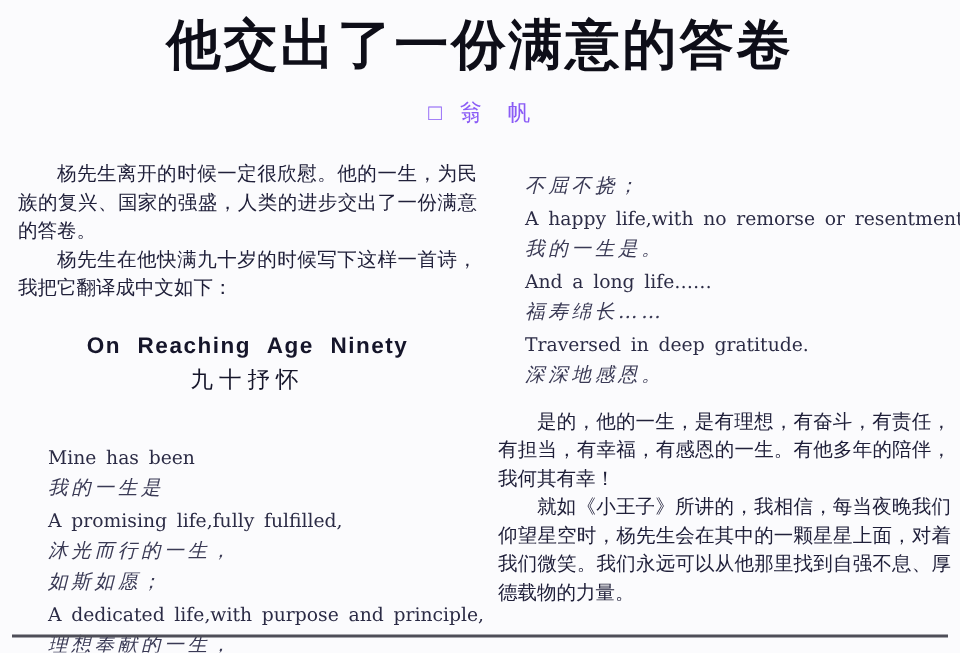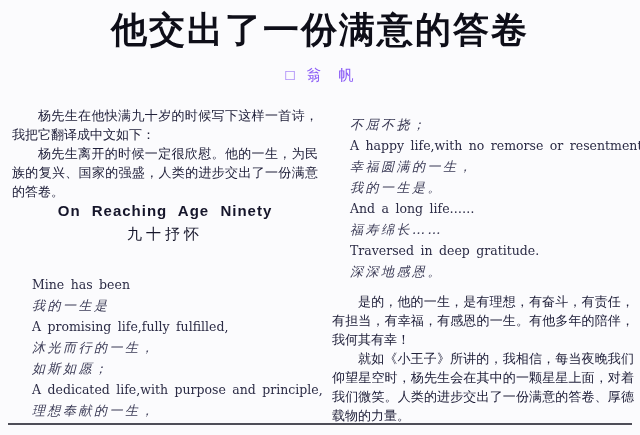--- a/index.html
+++ b/index.html
@@ -16,21 +16,21 @@
   .byline .mark{margin-right:12px;font-size:15px;}
   .byline .author{letter-spacing:1px;}
 
   .col{position:absolute;top:106px;font-size:13px;line-height:19px;}
   .col-left{left:12px;width:306px;}
   .col-right{left:332px;width:302px;}
 
   .cnp{margin:0;text-align:justify;text-indent:2em;color:#20203a;
        font-family:"Liberation Serif","DejaVu Serif",serif;}
 
-  .poem-head{text-align:center;color:#15152a;}
+  .poem-head{margin-top:20px;text-align:center;color:#15152a;}
   .ph-en{font-family:"Liberation Sans","DejaVu Sans",sans-serif;font-weight:bold;
          font-size:15px;letter-spacing:1px;word-spacing:6px;}
   .ph-zh{font-weight:normal;font-size:15px;letter-spacing:4px;margin-top:5px;}
 
   .poem{margin-top:30px;line-height:21px;}
   .col-left .poem{padding-left:20px;}
   .col-right .poem{margin-top:8px;padding-left:18px;}
   .pl{white-space:nowrap;}
   .pl.en{font-family:"DejaVu Serif","Liberation Serif",serif;font-size:12.5px;
          word-spacing:2.5px;color:#2b2b45;}
@@ -47,22 +47,22 @@
 
 <div class="page">
 
   <h1 class="title">他交出了一份满意的答卷</h1>
 
   <div class="byline">
     <span class="mark">□</span><span class="author">翁　帆</span>
   </div>
 
   <div class="col col-left">
+    <p class="cnp">杨先生离开的时候一定很欣慰。他的一生，为民族的复兴、国家的强盛，人类的进步交出了一份满意的答卷。</p>
     <p class="cnp">杨先生在他快满九十岁的时候写下这样一首诗，我把它翻译成中文如下：</p>
-    <p class="cnp">杨先生离开的时候一定很欣慰。他的一生，为民族的复兴、国家的强盛，人类的进步交出了一份满意的答卷。</p>
 
     <div class="poem-head">
       <div class="ph-en">On Reaching Age Ninety</div>
       <div class="ph-zh">九十抒怀</div>
     </div>
 
     <div class="poem">
       <div class="pl en">Mine has been</div>
       <div class="pl zh">我的一生是</div>
       <div class="pl en">A promising life,fully fulfilled,</div>
@@ -70,27 +70,26 @@
       <div class="pl zh">如斯如愿；</div>
       <div class="pl en">A dedicated life,with purpose and principle,</div>
       <div class="pl zh">理想奉献的一生，</div>
     </div>
   </div>
 
   <div class="col col-right">
     <div class="poem">
       <div class="pl zh">不屈不挠；</div>
       <div class="pl en">A happy life,with no remorse or resentment,</div>
-      <div class="pl zh">幸福圆满的一生，</div>
       <div class="pl zh">我的一生是。</div>
       <div class="pl en">And a long life……</div>
       <div class="pl zh">福寿绵长……</div>
       <div class="pl en">Traversed in deep gratitude.</div>
       <div class="pl zh">深深地感恩。</div>
     </div>
 
     <p class="cnp first">是的，他的一生，是有理想，有奋斗，有责任，有担当，有幸福，有感恩的一生。有他多年的陪伴，我何其有幸！</p>
-    <p class="cnp">就如《小王子》所讲的，我相信，每当夜晚我们仰望星空时，杨先生会在其中的一颗星星上面，对着我们微笑。人类的进步交出了一份满意的答卷、厚德载物的力量。</p>
+    <p class="cnp">就如《小王子》所讲的，我相信，每当夜晚我们仰望星空时，杨先生会在其中的一颗星星上面，对着我们微笑。我们永远可以从他那里找到自强不息、厚德载物的力量。</p>
   </div>
 
   <div class="bottom-rule"></div>
 
 </div>
 
 </body></html>

